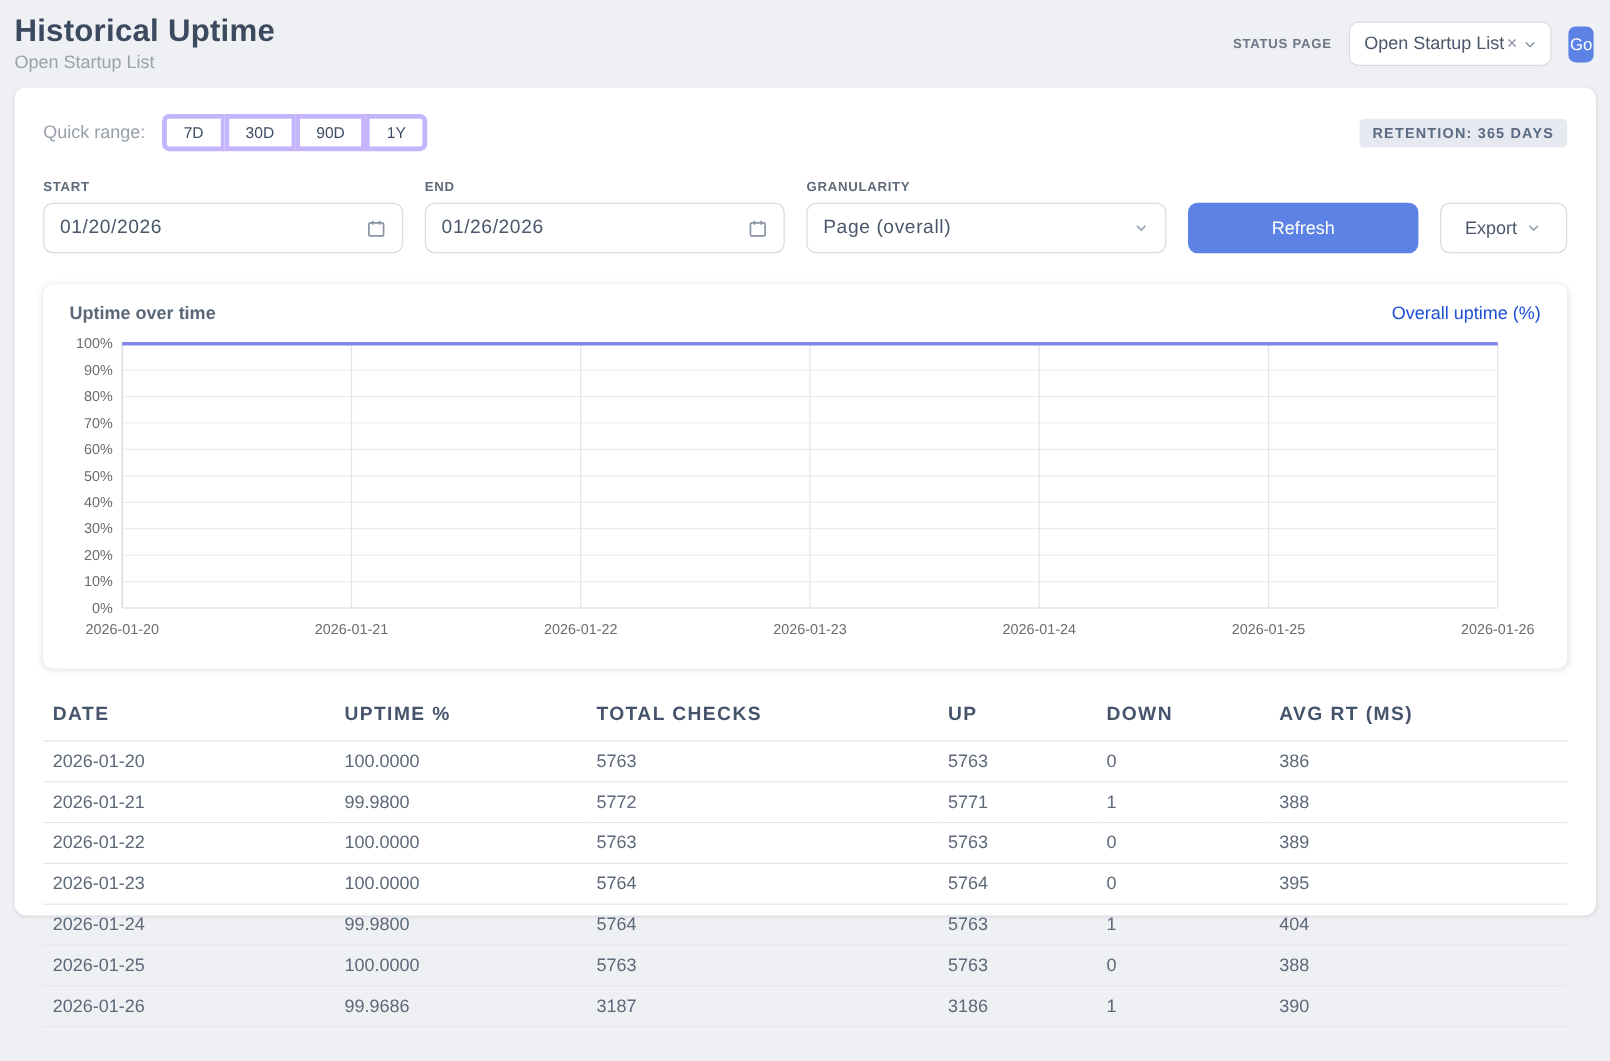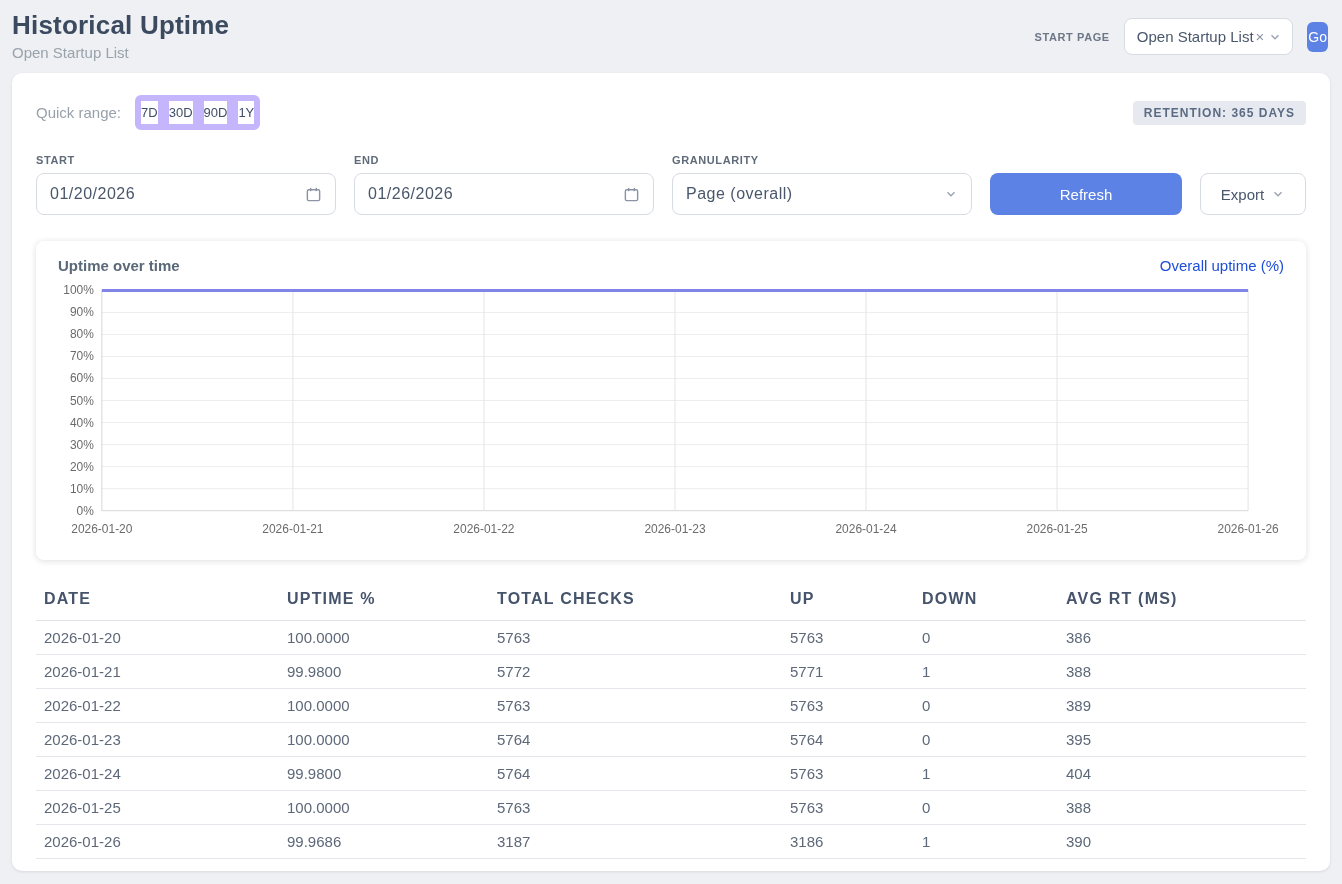--- a/index.html
+++ b/index.html
@@ -12,27 +12,27 @@
   .page-subtitle { font-size:15px; color:#9aa2ac; margin-top:3px; }
   .header-right { display:flex; align-items:center; gap:14px; margin-top:8px; }
   .status-label { font-size:11px; font-weight:600; letter-spacing:.6px; color:#6d7787; }
   .status-select { display:flex; align-items:center; gap:4px; background:#fff; border:1px solid #d7dbe2; border-radius:8px; height:37px; padding:0 10px 0 12px; min-width:162px; cursor:pointer; }
   .status-select .sel-text { font-size:15px; color:#4a576b; white-space:nowrap; }
   .status-select .clear-x { font-size:15px; color:#8a93a3; margin-left:-2px; }
   .chev { width:14px; height:14px; stroke:#9aa3b2; stroke-width:1.6; fill:none; flex:none; }
   .go-btn { background:#5b82e4; color:#fff; border:none; border-radius:6px; height:30px; padding:0 1px; font-size:14px; font-family:inherit; cursor:pointer; }
 
   
-  .main-card { background:#fff; border-radius:10px; margin:12px 12px 12px 12px; padding:22px 24px 18px 24px; box-shadow:0 1px 3px rgba(16,24,40,.10); height:798px; }
+  .main-card { background:#fff; border-radius:10px; margin:12px 12px 12px 12px; padding:22px 24px 18px 24px; box-shadow:0 1px 3px rgba(16,24,40,.10); height:690px; }
 
   .row-top { display:flex; justify-content:space-between; align-items:center; }
   .quick-wrap { display:flex; align-items:center; gap:14px; }
   .quick-label { font-size:15px; color:#98a0ab; }
   .btn-group { display:flex; }
-  .qr-btn { background:#fff; border:6px solid #c4b5fd; color:#3f4d66; font-size:13px; font-family:inherit; padding:4px 0; margin-left:-1px; cursor:pointer; }
+  .qr-btn { background:#fff; border:4px solid #c4b5fd; color:#3f4d66; font-size:13px; font-family:inherit; padding:4px 14px; margin-left:-1px; cursor:pointer; }
   .qr-btn:first-child { border-radius:6px 0 0 6px; margin-left:0; }
   .qr-btn:last-child { border-radius:0 6px 6px 0; }
   .retention-badge { background:#e6e9ef; color:#5b6b84; font-size:12px; font-weight:600; letter-spacing:1px; padding:5px 11px; border-radius:4px; }
 
   .form-row { display:flex; gap:18px; margin-top:24px; align-items:flex-end; }
   .field { flex:1; }
   .field-label { font-size:11px; font-weight:600; letter-spacing:.6px; color:#5f6b7a; margin-bottom:7px; }
   .input-box { display:flex; align-items:center; justify-content:space-between; border:1px solid #d7dbe2; border-radius:8px; height:42px; padding:0 13px; background:#fff; }
   .input-box .val { font-size:16px; color:#4a576b; letter-spacing:.5px; }
   .cal-icon { width:17px; height:17px; stroke:#8a94a4; stroke-width:1.5; fill:none; }
@@ -54,21 +54,21 @@
 </style>
 </head>
 <body>
 
 <div class="page-header">
   <div>
     <div class="page-title">Historical Uptime</div>
     <div class="page-subtitle">Open Startup List</div>
   </div>
   <div class="header-right">
-    <span class="status-label">START PAGE</span>
+    <span class="status-label">STATUS PAGE</span>
     <div class="status-select">
       <span class="sel-text">Open Startup List</span>
       <span class="clear-x">×</span>
       <svg class="chev" viewBox="0 0 16 16">
           <polyline points="4,6 8,10 12,6"></polyline>
         </svg>
     </div>
     <button class="go-btn">Go</button>
   </div>
 </div>

